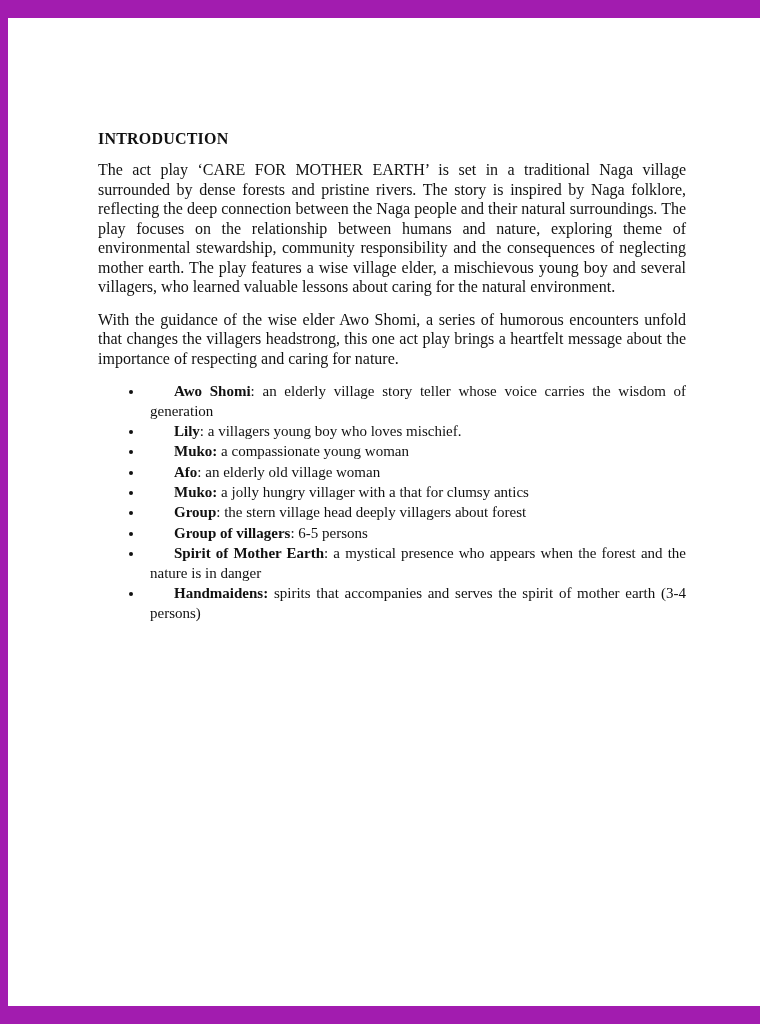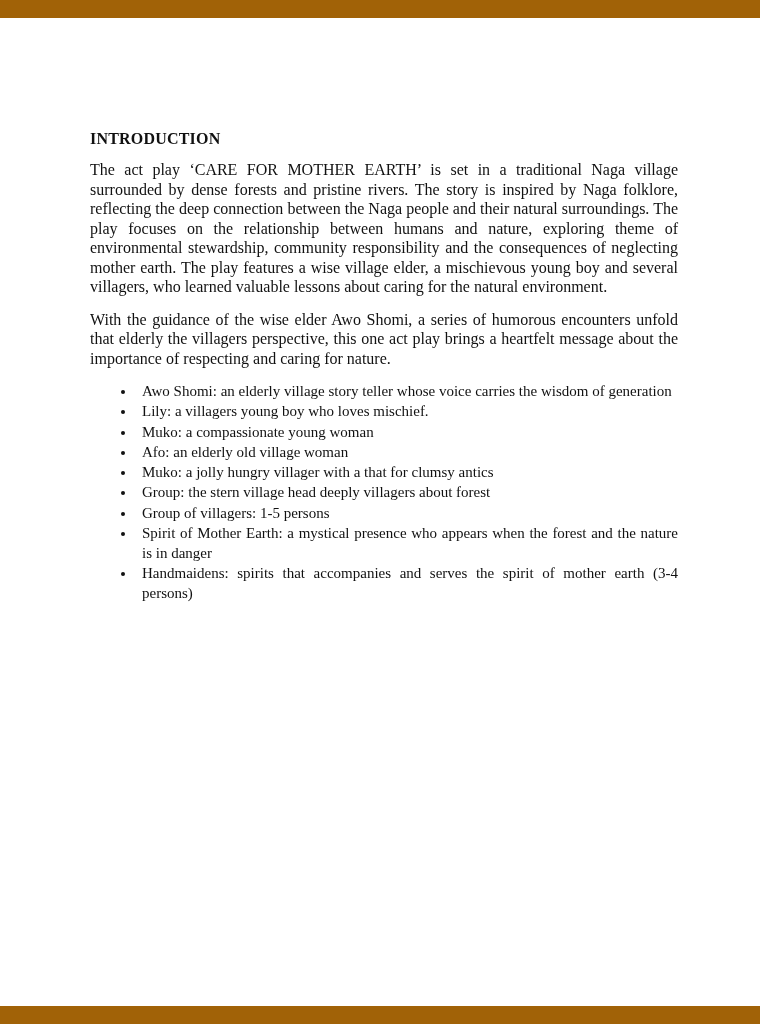--- a/index.html
+++ b/index.html
@@ -3,22 +3,22 @@
 <meta charset="utf-8">
 <style>
   * { margin: 0; padding: 0; box-sizing: border-box; }
   html, body {
     width: 768px;
     font-family: "Liberation Serif", "DejaVu Serif", serif;
   }
   .viewer {
     width: 760px;
     height: 1024px;
-    background: #a16207;
-    padding: 18px 0;
+    background: #a21caf;
+    padding: 18px 8px;
     overflow: hidden;
   }
   .page {
     width: 768px;
     height: 988px;
     background: #ffffff;
     margin: 0 auto;
     padding: 112px 90px 60px 90px;
     color: #111111;
   }
@@ -44,41 +44,41 @@
     list-style-type: disc;
     list-style-position: outside;
   }
   ul.char-list li {
     font-size: 15px;
     line-height: 19.8px;
     text-align: justify;
     padding-left: 6px;
     margin-bottom: 0.5px;
   }
-  ul.char-list li b { font-weight: normal; }
+  ul.char-list li b { font-weight: bold; margin-left: 24px; }
 </style>
 </head>
 <body>
 
 <div class="viewer">
   <div class="page">
 
     <div class="heading">INTRODUCTION</div>
 
     <p class="para">The act play ‘CARE FOR MOTHER EARTH’ is set in a traditional Naga village surrounded by dense forests and pristine rivers. The story is inspired by Naga folklore, reflecting the deep connection between the Naga people and their natural surroundings. The play focuses on the relationship between humans and nature, exploring theme of environmental stewardship, community responsibility and the consequences of neglecting mother earth. The play features a wise village elder, a mischievous young boy and several villagers, who learned valuable lessons about caring for the natural environment.</p>
 
-    <p class="para">With the guidance of the wise elder Awo Shomi, a series of humorous encounters unfold that elderly the villagers perspective, this one act play brings a heartfelt message about the importance of respecting and caring for nature.</p>
+    <p class="para">With the guidance of the wise elder Awo Shomi, a series of humorous encounters unfold that changes the villagers headstrong, this one act play brings a heartfelt message about the importance of respecting and caring for nature.</p>
 
 
     <ul class="char-list">
       <li><b>Awo Shomi</b><span>: an elderly village story teller whose voice carries the wisdom of generation</span></li>
       <li><b>Lily</b><span>: a villagers young boy who loves mischief.</span></li>
       <li><b>Muko:</b><span> a compassionate young woman</span></li>
       <li><b>Afo</b><span>: an elderly old village woman</span></li>
       <li><b>Muko:</b><span> a jolly hungry villager with a that for clumsy antics</span></li>
       <li><b>Group</b><span>: the stern village head deeply villagers about forest</span></li>
-      <li><b>Group of villagers</b><span>: 1-5 persons</span></li>
+      <li><b>Group of villagers</b><span>: 6-5 persons</span></li>
       <li><b>Spirit of Mother Earth</b><span>: a mystical presence who appears when the forest and the nature is in danger</span></li>
       <li><b>Handmaidens:</b><span> spirits that accompanies and serves the spirit of mother earth (3-4 persons)</span></li>
     </ul>
 
   </div>
 </div>
 
 </body></html>

